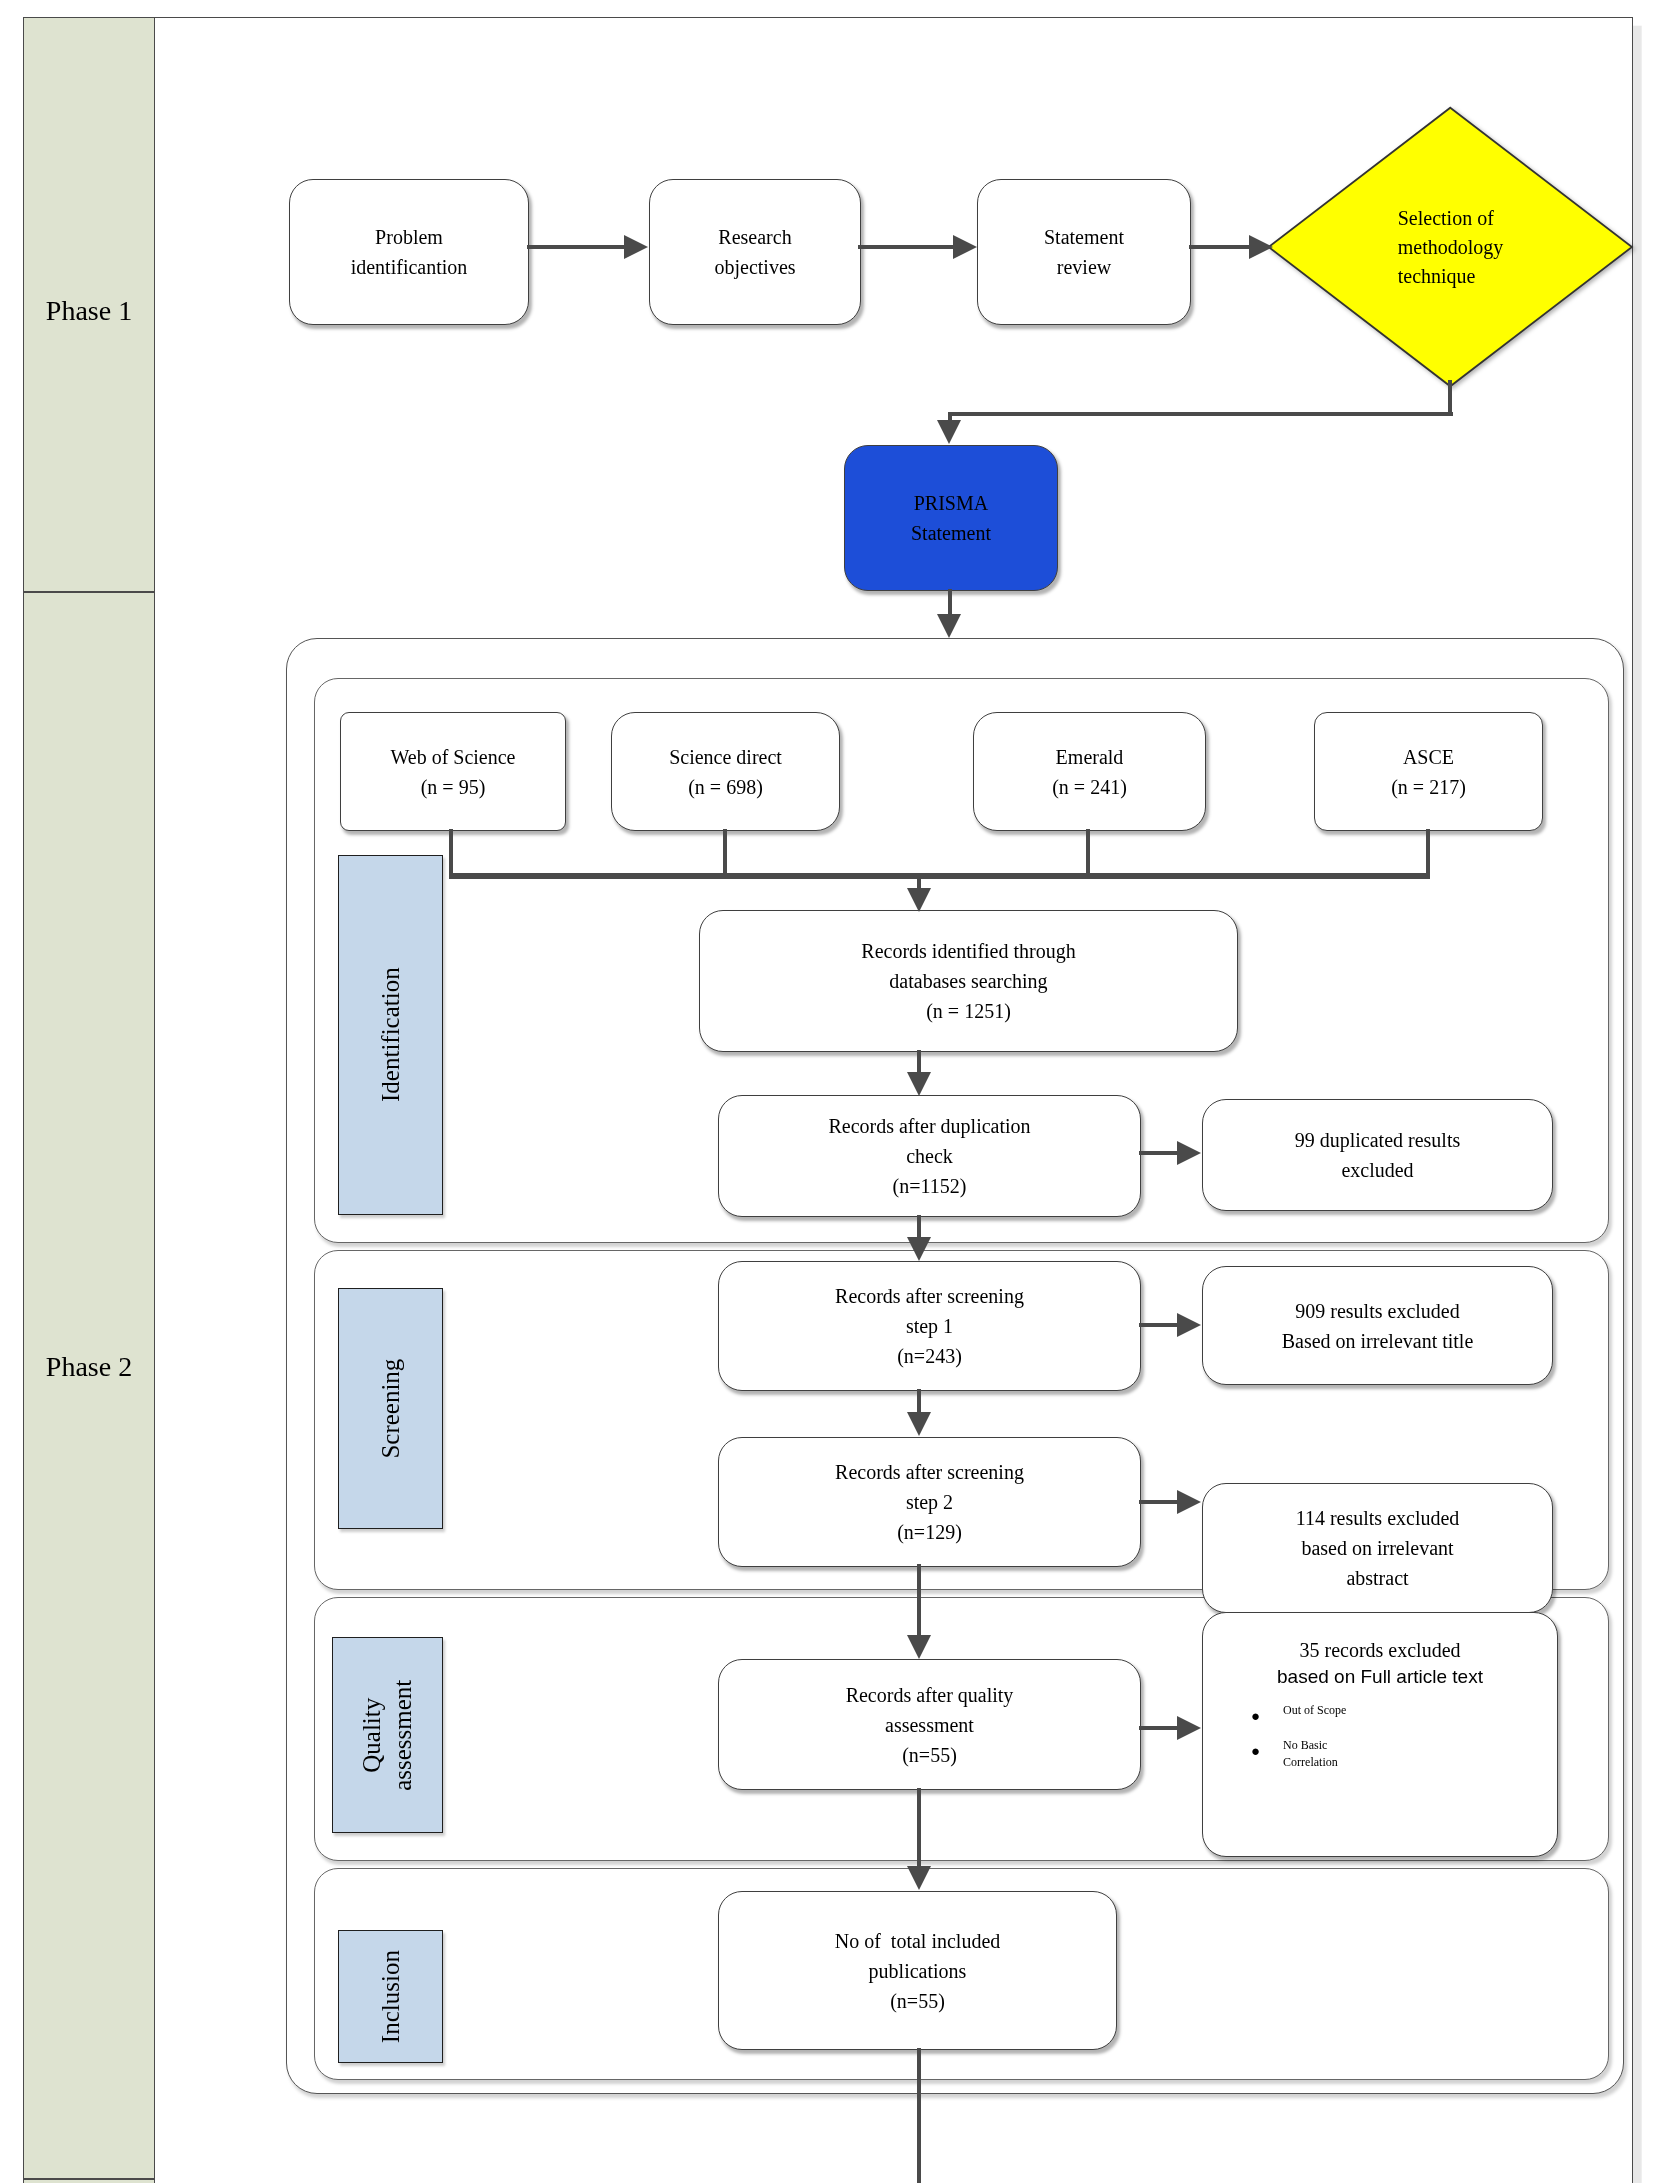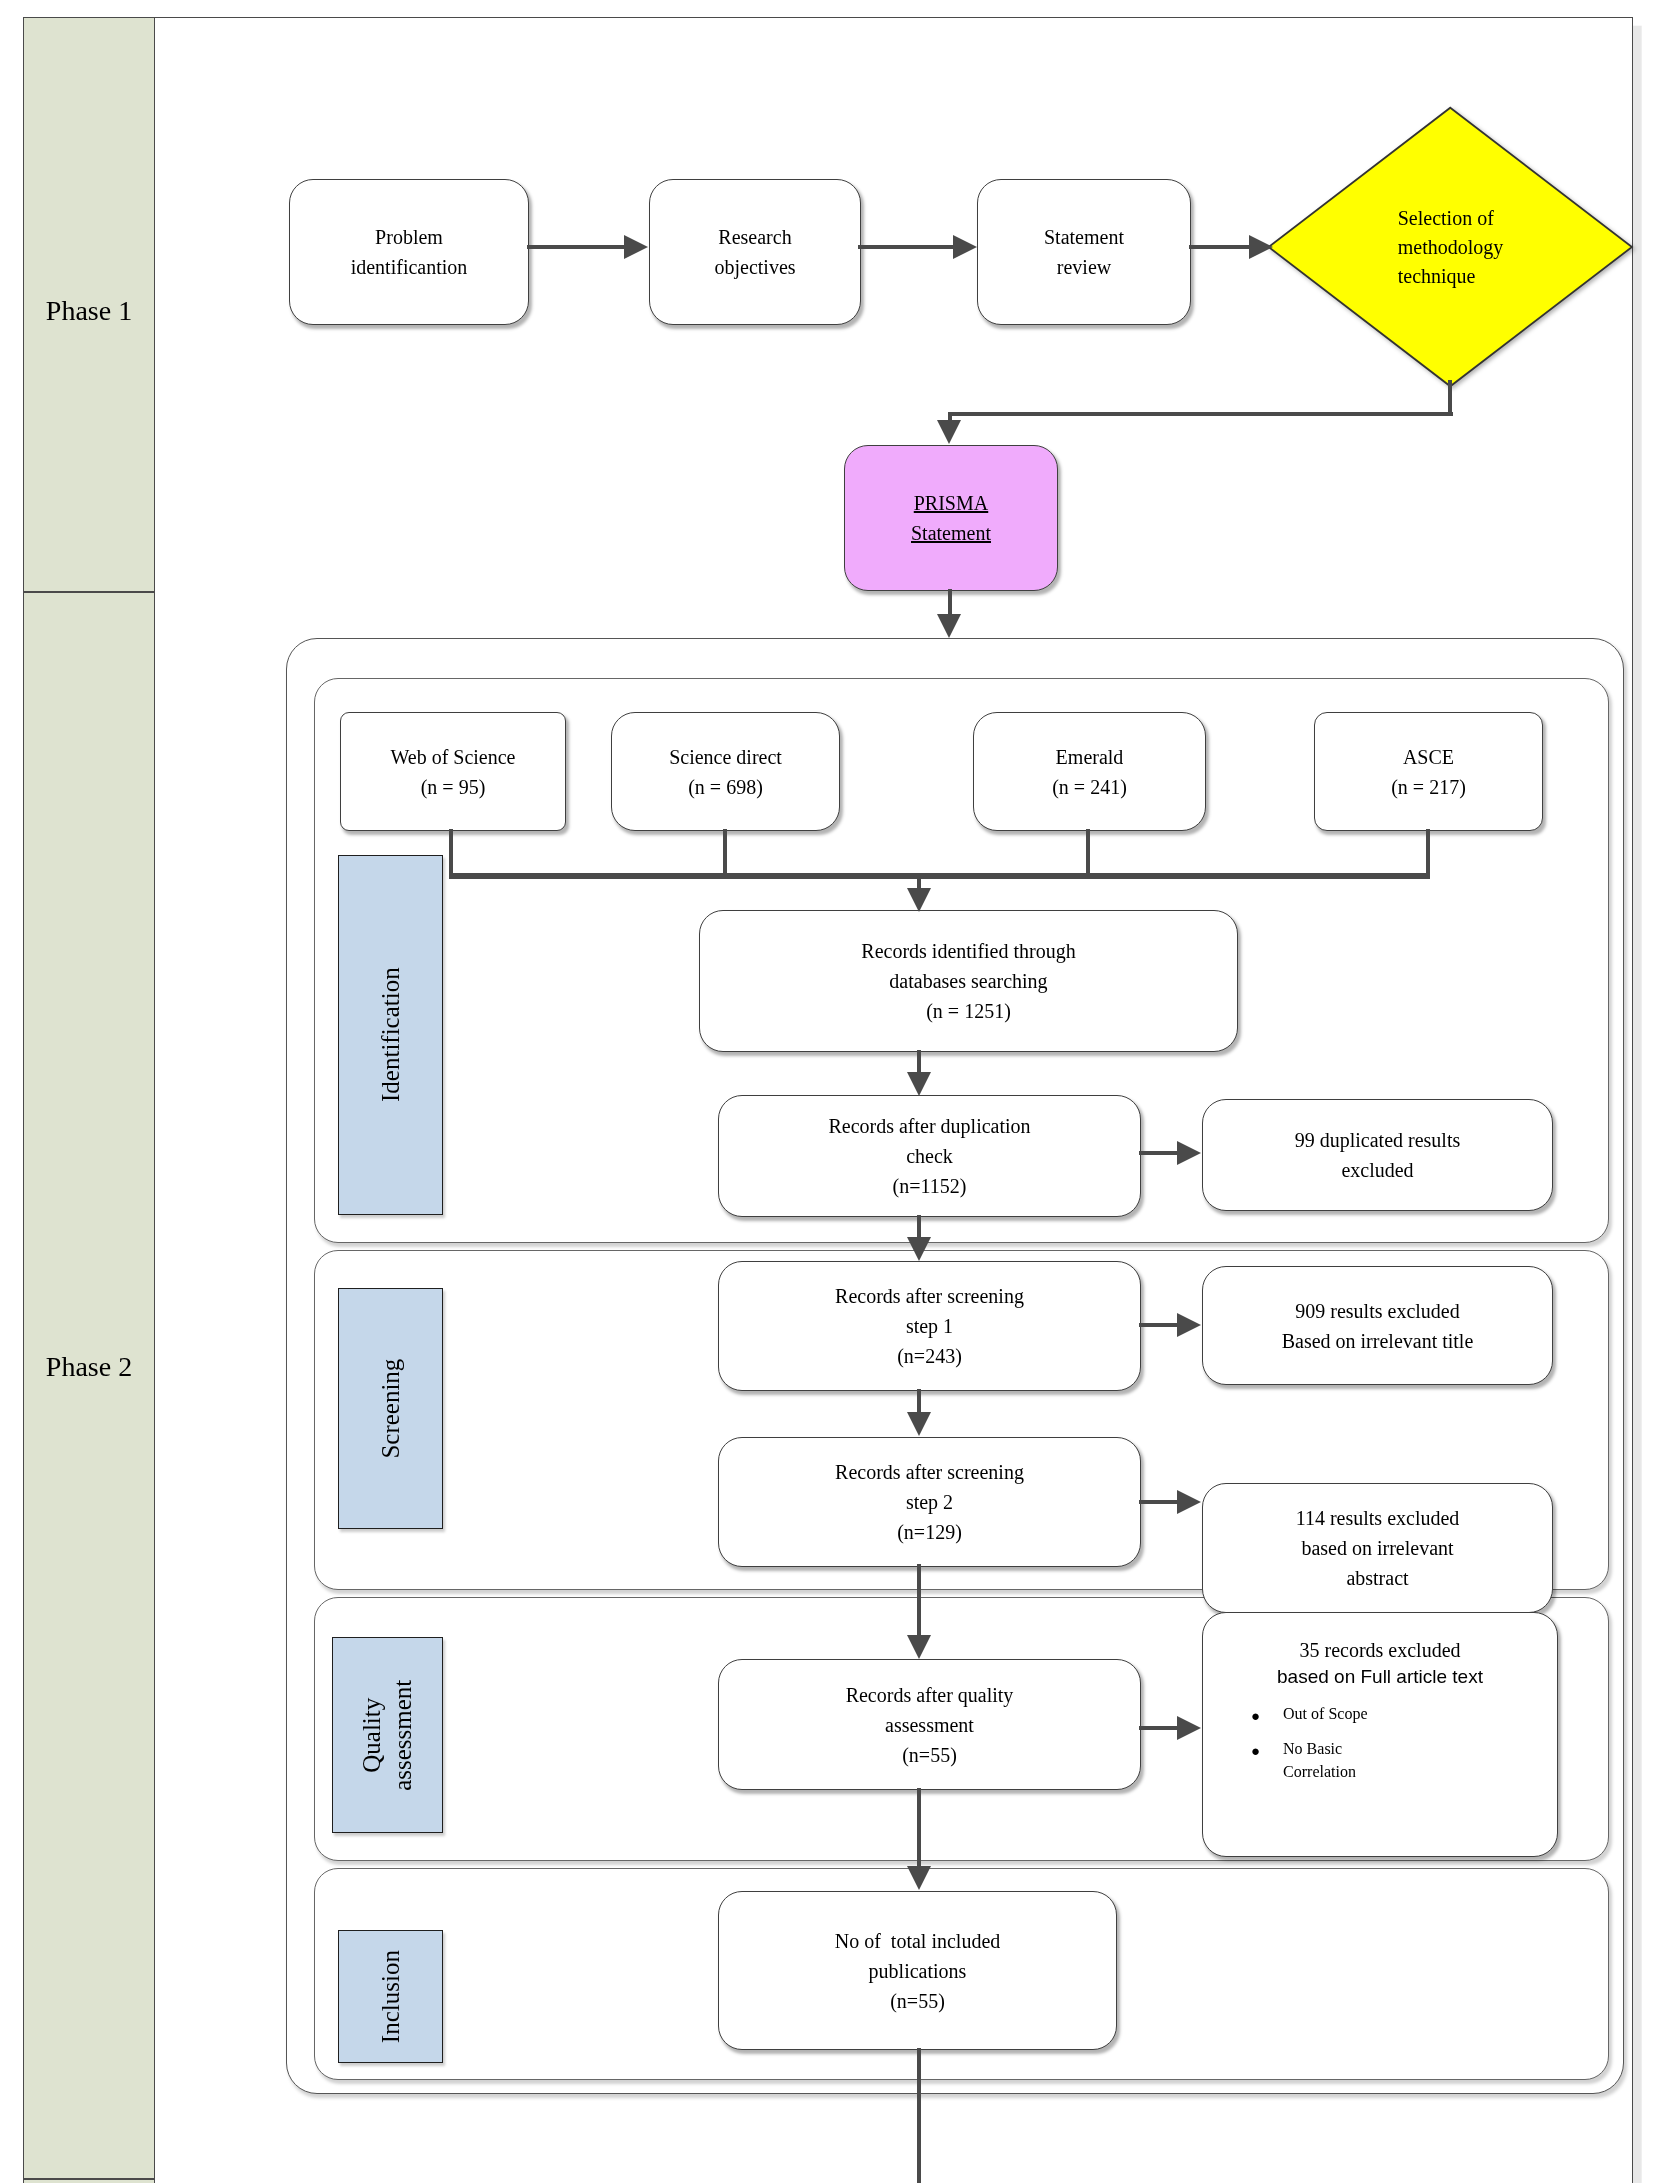--- a/index.html
+++ b/index.html
@@ -4,39 +4,39 @@
 <style>
   html,body{margin:0;padding:0;background:#ffffff;}
   body{width:1674px;height:2435px;position:relative;font-family:"Liberation Serif","DejaVu Serif",serif;color:#000;}
   .frame{position:absolute;left:23px;top:16.6px;width:1608px;height:2379px;border:1.3px solid #4a4a4a;box-shadow:8.7px 8.7px 0 #e8e8e8;background:#fff;}
   .phase-col{position:absolute;left:24px;top:18px;width:130px;height:2376px;background:#dee3d0;border-right:1.3px solid #4a4a4a;}
   .phase-div{position:absolute;left:24px;width:131px;height:1.7px;background:#4a4a4a;}
   .phase-label{position:absolute;left:24px;width:130px;text-align:center;font-size:28px;line-height:35px;}
   .container{position:absolute;background:#fff;border:1.3px solid #555;border-radius:31px;box-shadow:2.6px 3.5px 3.5px rgba(0,0,0,0.18);}
   .subcontainer{position:absolute;background:#fff;border:1.3px solid #666;border-radius:24px;box-shadow:2.2px 3.1px 3.1px rgba(0,0,0,0.18);}
   .node{position:absolute;background:#fff;border:1.3px solid #3f3f3f;border-radius:24px;display:flex;align-items:center;justify-content:center;text-align:center;box-shadow:2.6px 3.1px 3.1px rgba(0,0,0,0.3);font-size:20px;line-height:1.5;white-space:pre-wrap;z-index:3;}
-  .node.blue{background:#f0abfc;text-decoration:underline;}
+  .node.blue{background:#1d4ed8;}
   .side-label{position:absolute;background:#c5d7ea;border:1.3px solid #1f1f1f;display:flex;align-items:center;justify-content:center;box-shadow:2.2px 2.6px 2.6px rgba(0,0,0,0.2);z-index:3;}
   .side-label span{transform:rotate(-90deg);font-size:25px;line-height:1.25;text-align:center;white-space:pre-wrap;}
   .hline,.vline{position:absolute;background:#4a4a4a;z-index:5;}
   .hline{height:4.4px;}
   .vline{width:4.4px;}
   .ah{position:absolute;width:0;height:0;z-index:5;}
   .ah.r{border-top:12.2px solid transparent;border-bottom:12.2px solid transparent;border-left:24.5px solid #4a4a4a;}
   .ah.d{border-left:12.2px solid transparent;border-right:12.2px solid transparent;border-top:24.5px solid #4a4a4a;}
   .diamond-wrap{position:absolute;left:1266px;top:105px;width:369px;height:284px;z-index:3;}
   .diamond-wrap svg{position:absolute;left:0;top:0;filter:drop-shadow(2.2px 2.6px 2.2px rgba(0,0,0,0.3));}
   .diamond-text{position:absolute;left:0;top:0;width:369px;height:284px;display:flex;align-items:center;justify-content:center;font-size:20px;line-height:1.45;white-space:pre-wrap;}
   .qx-box{position:absolute;left:1202px;top:1612px;width:354px;height:243px;background:#fff;border:1.3px solid #3f3f3f;border-radius:24px;box-shadow:2.6px 3.1px 3.1px rgba(0,0,0,0.3);z-index:3;padding:0;}
   .qx-title{margin-top:23px;text-align:center;font-size:20px;line-height:1.4;white-space:pre-wrap;}
   .qx-sub{text-align:center;font-size:19px;line-height:1.4;font-family:"Liberation Sans","DejaVu Sans",sans-serif;white-space:pre-wrap;}
   .qx-list{margin-top:11.4px;padding-left:48px;}
   .qx-item{display:flex;align-items:flex-start;margin-bottom:6.1px;}
   .qx-dot{font-size:15px;line-height:29px;margin-right:23px;}
-  .qx-item-text{font-size:16px;line-height:1.45;white-space:pre-wrap;}
+  .qx-item-text{font-size:12px;line-height:1.45;white-space:pre-wrap;}
 </style>
 </head>
 <body>
 
 <div class="frame"></div>
 <div class="phase-col"></div>
 <div class="phase-div" style="top:591px;"></div>
 <div class="phase-div" style="top:2178px;"></div>
 <div class="phase-label" style="top:293px;">Phase 1</div>
 <div class="phase-label" style="top:1349px;">Phase 2</div>

